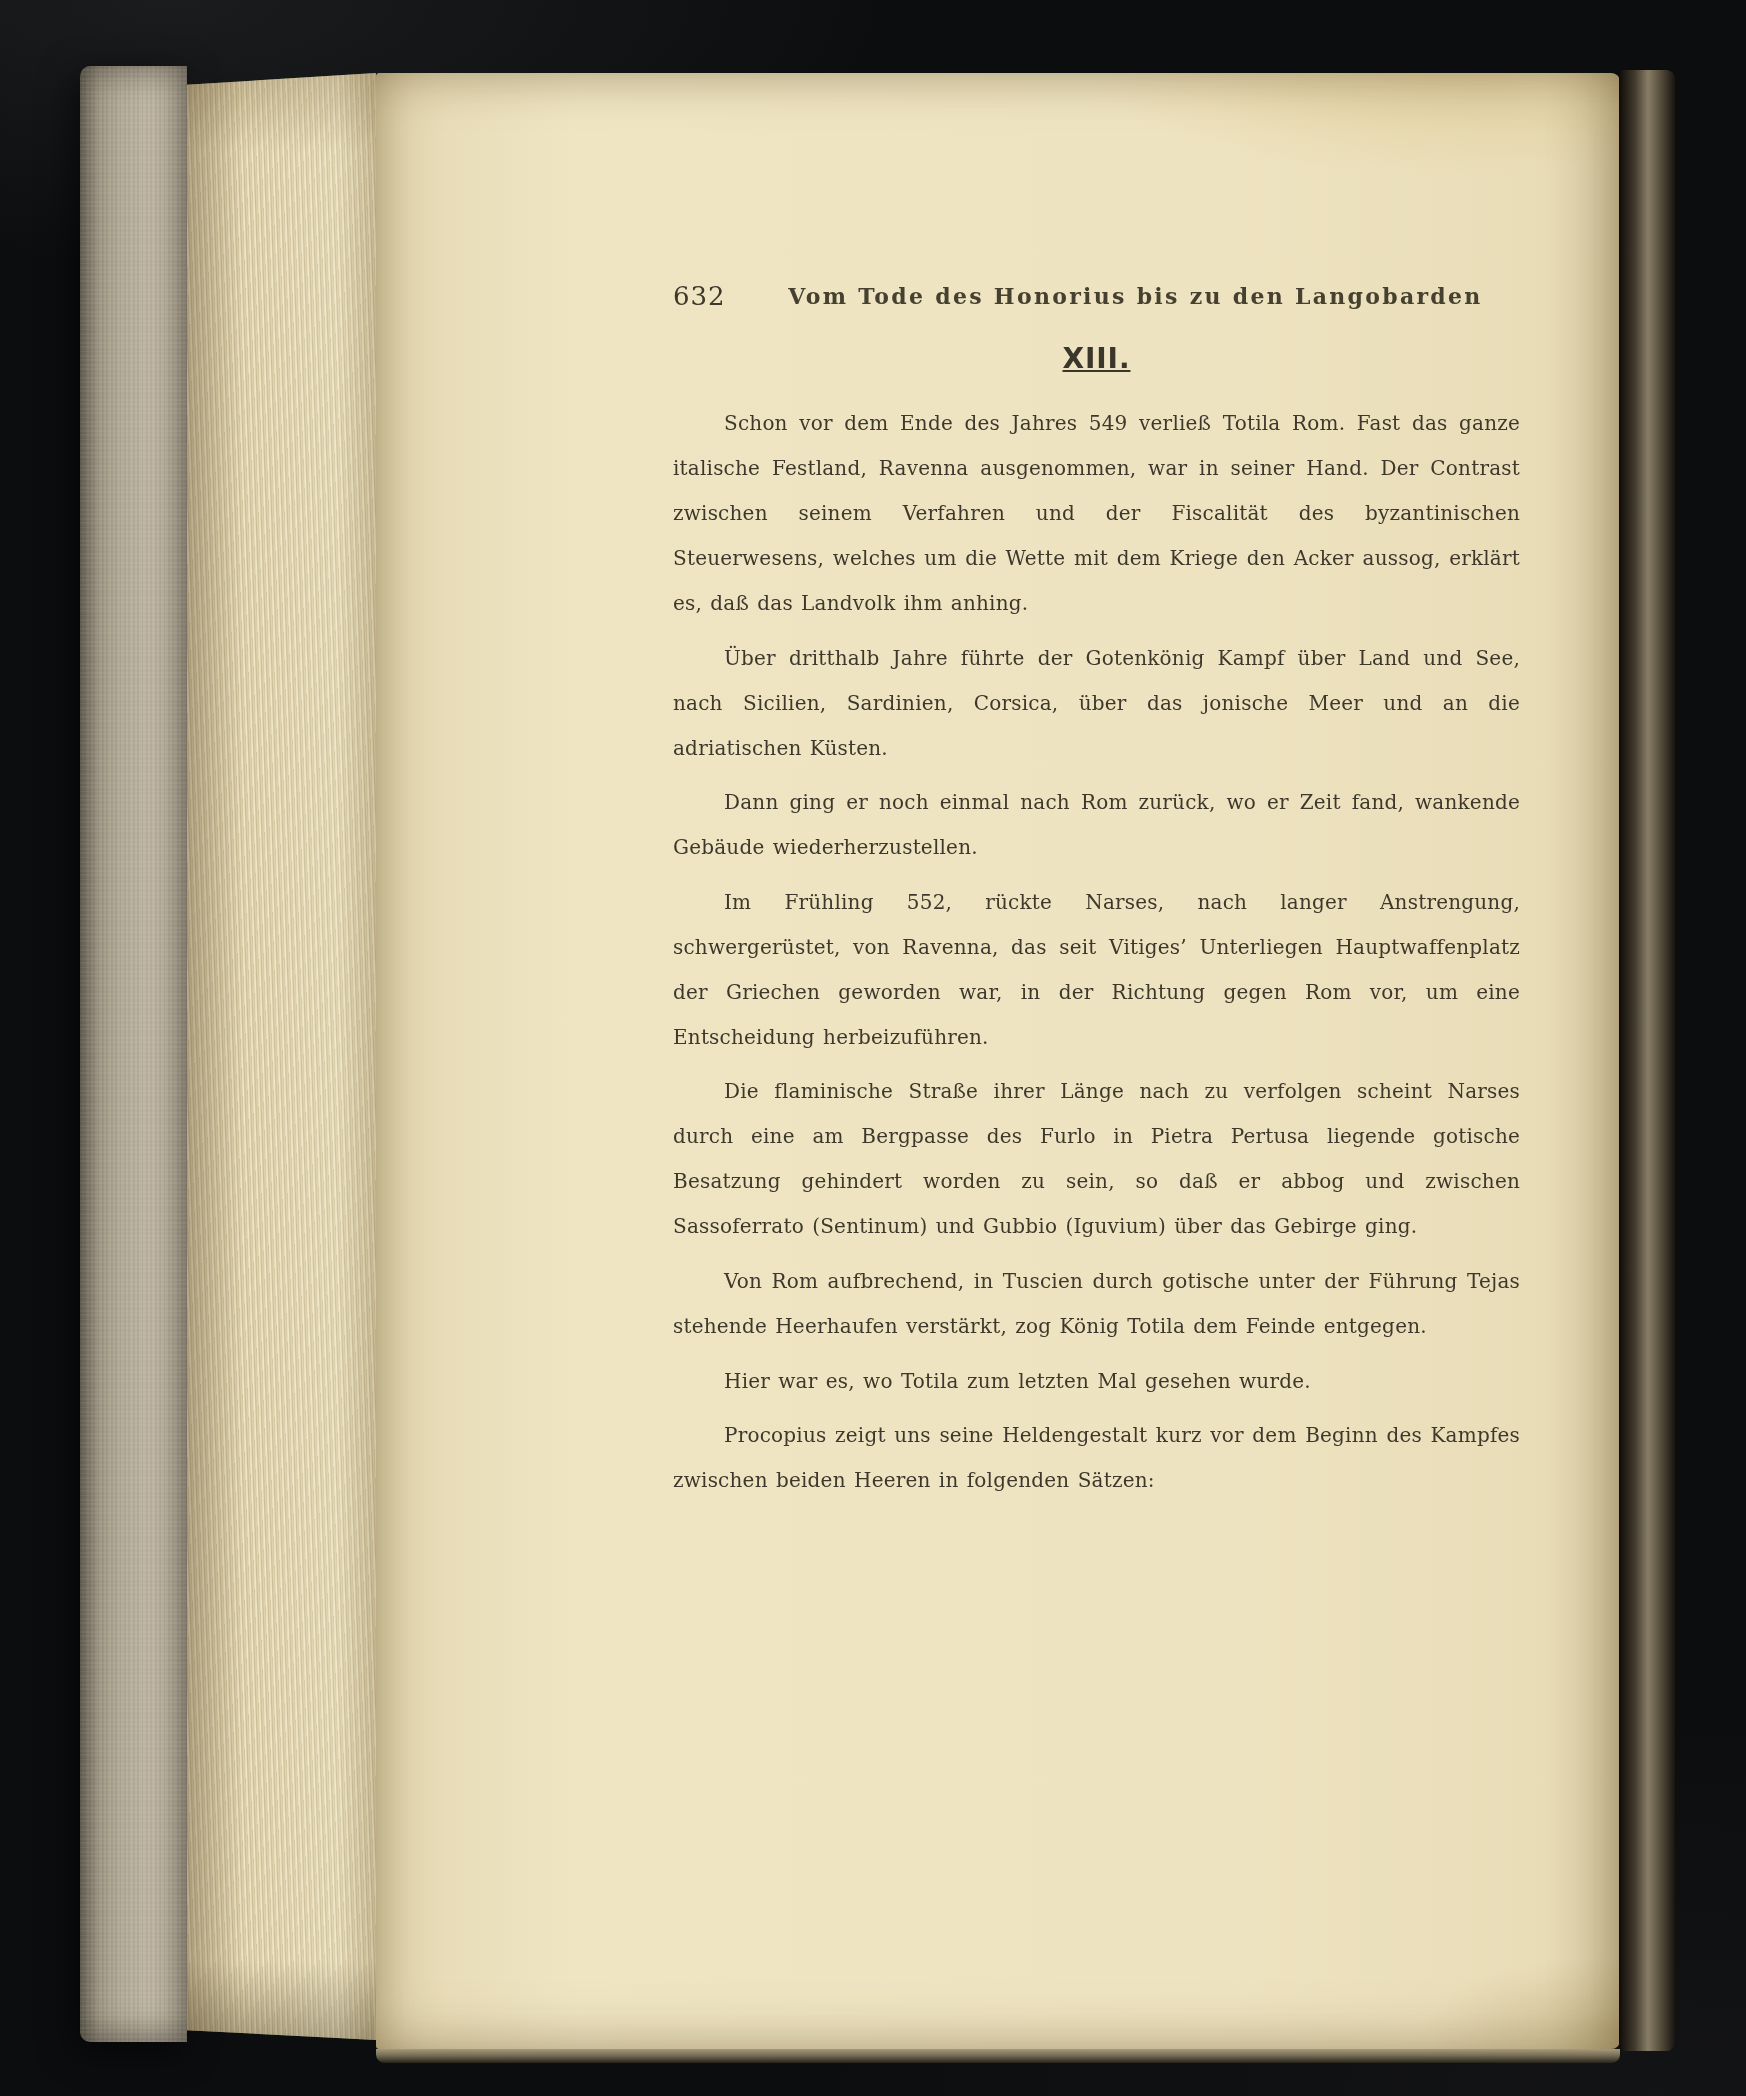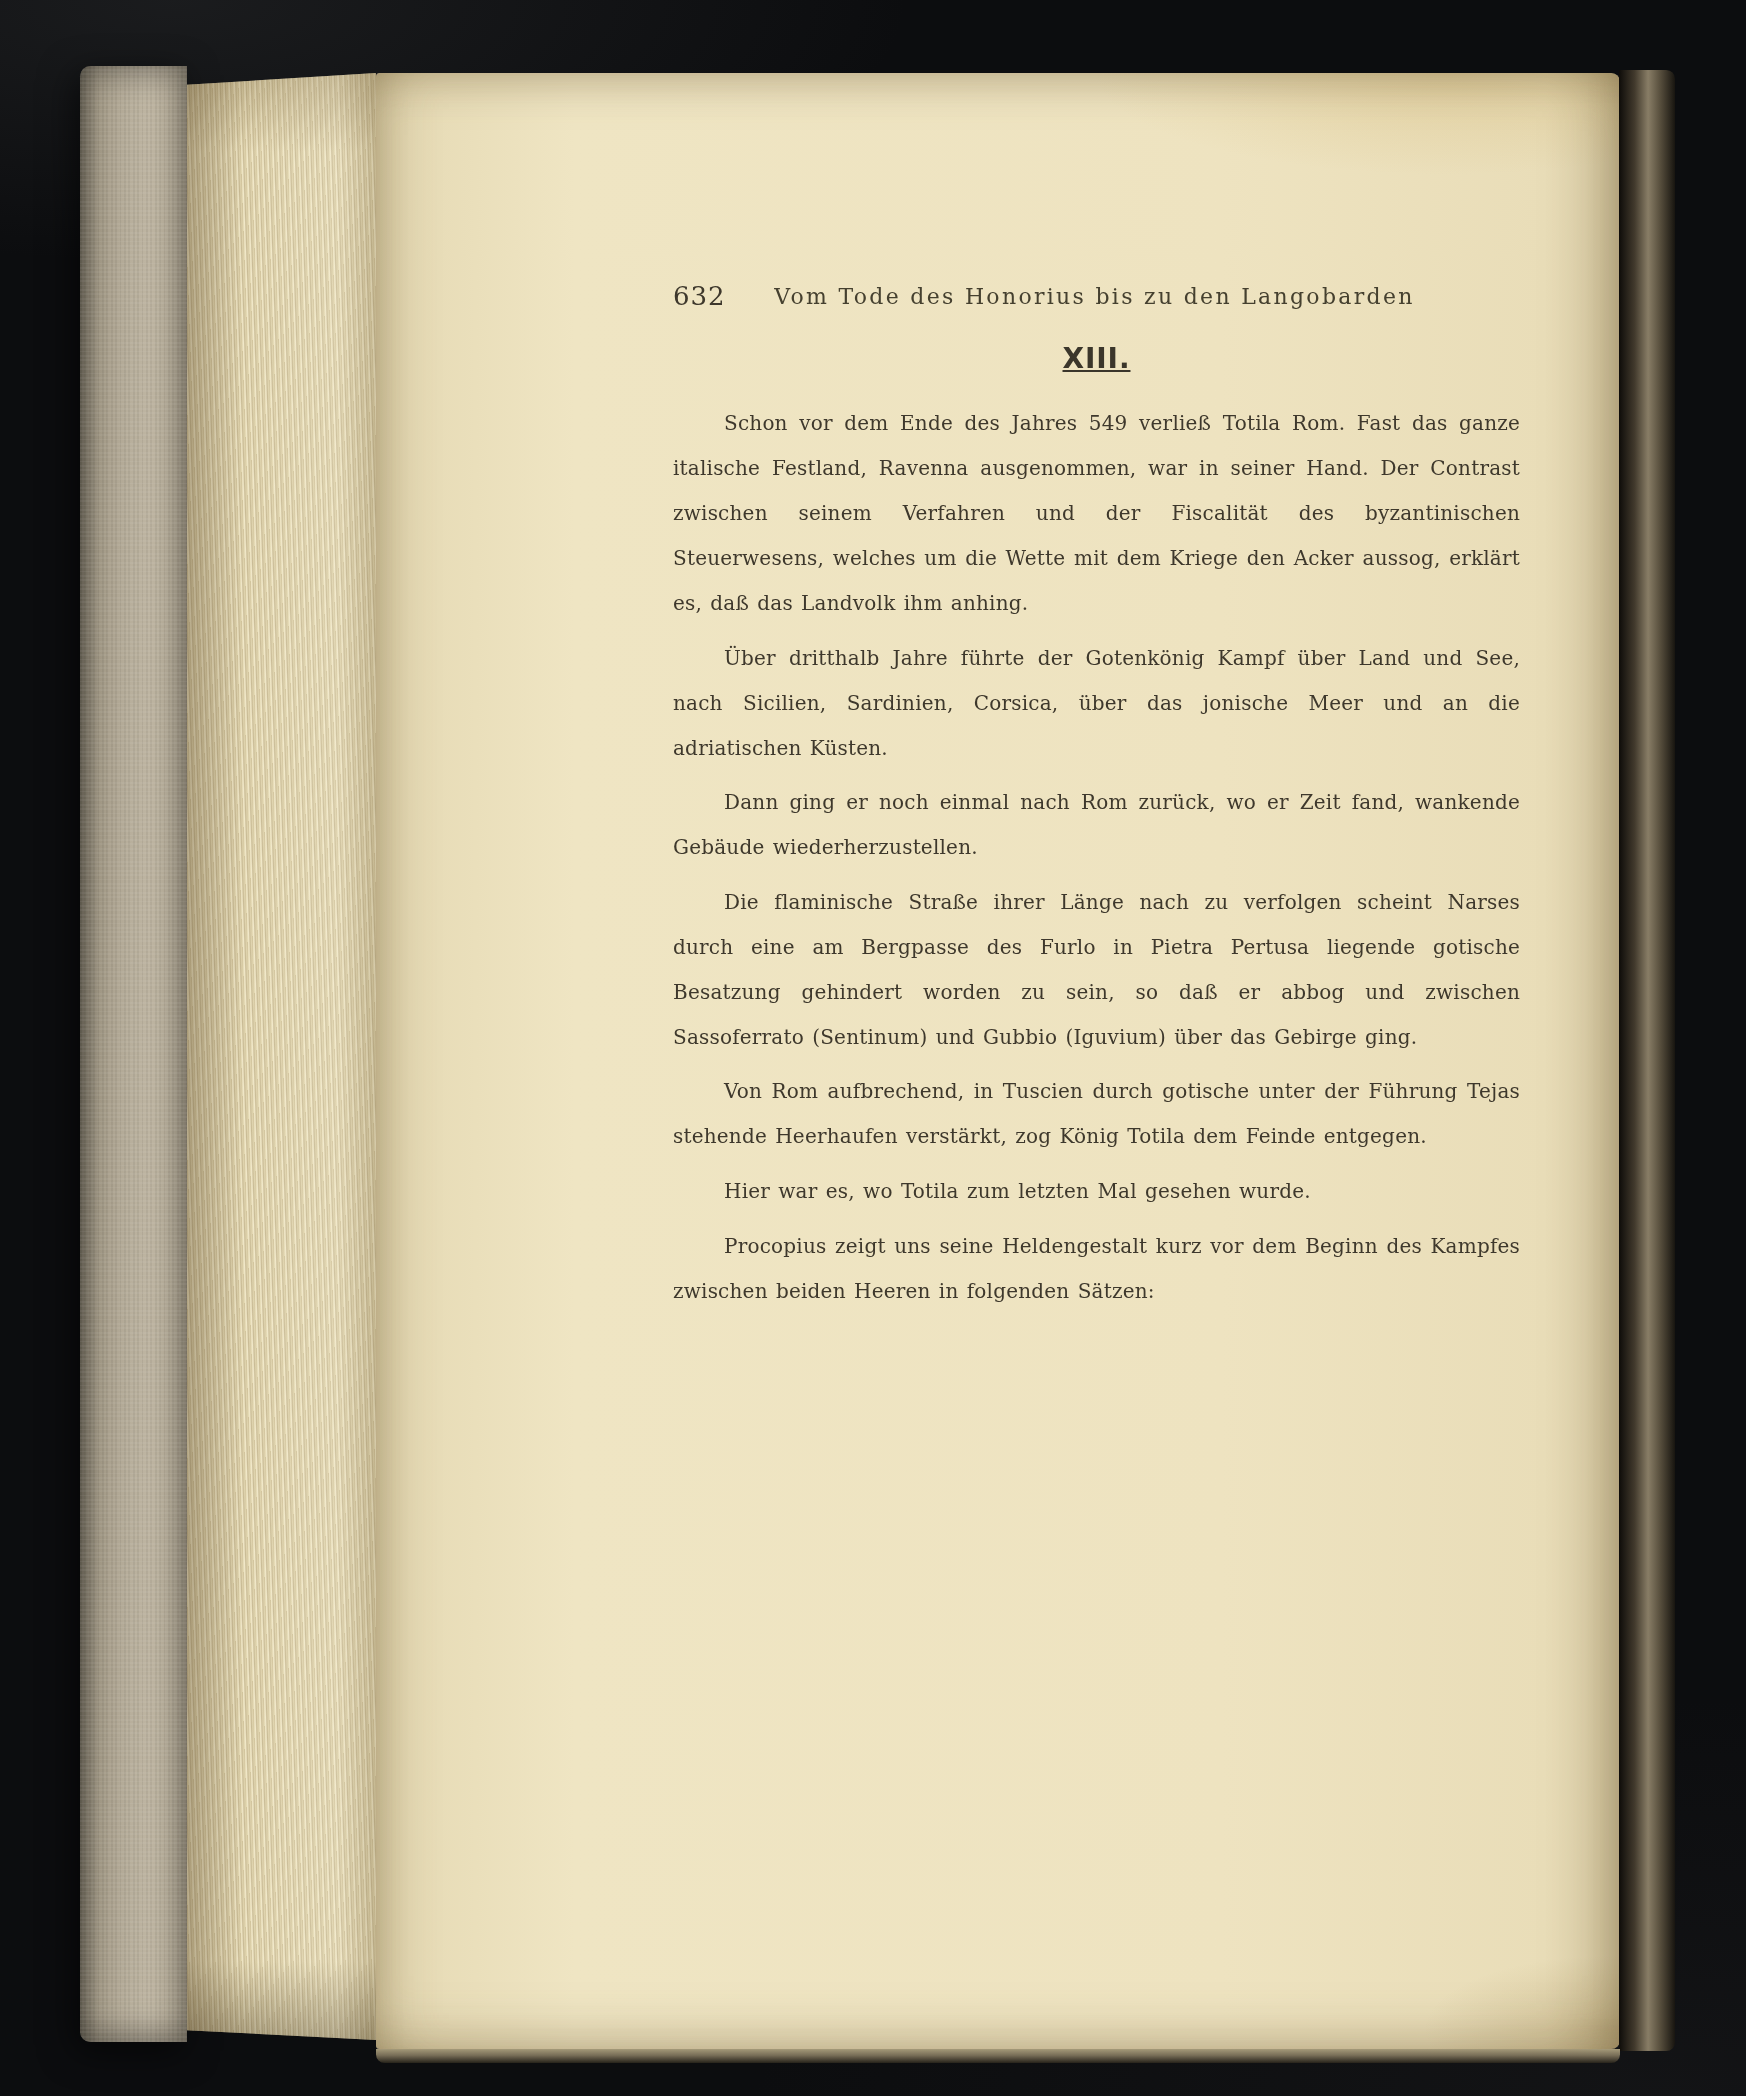--- a/index.html
+++ b/index.html
@@ -97,24 +97,24 @@
   .running-head {
     display: flex;
     align-items: center;
     white-space: nowrap;
   }
   .pagenum {
     font-size: 26px;
     letter-spacing: 0.9px;
   }
   .head-title {
-    margin-left: 49px;
+    margin-left: 63px;
     font-size: 22px;
     letter-spacing: 2.3px;
-    font-weight: 400;
+    font-weight: 700;
     color: #45402f;
   }
   .section-heading {
     font-family: "DejaVu Sans", "Liberation Sans", sans-serif;
     font-weight: 700;
     font-size: 28px;
     letter-spacing: 0.9px;
     text-align: center;
     margin: 31px 0 26px 0;
     color: #3b362b;
@@ -146,20 +146,21 @@
       <div class="running-head">
         <span class="pagenum">632</span>
         <span class="head-title">Vom Tode des Honorius bis zu den Langobarden</span>
       </div>
 
       <div class="section-heading">XIII.</div>
 
       <p class="para">Schon vor dem Ende des Jahres 549 verließ Totila Rom. Fast das ganze italische Festland, Ravenna ausgenommen, war in seiner Hand. Der Contrast zwischen seinem Verfahren und der Fiscalität des byzantinischen Steuerwesens, welches um die Wette mit dem Kriege den Acker aussog, erklärt es, daß das Landvolk ihm anhing.</p>
       <p class="para">Über dritthalb Jahre führte der Gotenkönig Kampf über Land und See, nach Sicilien, Sardinien, Corsica, über das jonische Meer und an die adriatischen Küsten.</p>
       <p class="para">Dann ging er noch einmal nach Rom zurück, wo er Zeit fand, wankende Gebäude wiederherzustellen.</p>
+      <p class="para">Im Frühling 552, rückte Narses, nach langer Anstrengung, schwergerüstet, von Ravenna, das seit Vitiges’ Unterliegen Hauptwaffenplatz der Griechen geworden war, in der Richtung gegen Rom vor, um eine Entscheidung herbeizuführen.</p>
       <p class="para">Die flaminische Straße ihrer Länge nach zu verfolgen scheint Narses durch eine am Bergpasse des Furlo in Pietra Pertusa liegende gotische Besatzung gehindert worden zu sein, so daß er abbog und zwischen Sassoferrato (Sentinum) und Gubbio (Iguvium) über das Gebirge ging.</p>
       <p class="para">Von Rom aufbrechend, in Tuscien durch gotische unter der Führung Tejas stehende Heerhaufen verstärkt, zog König Totila dem Feinde entgegen.</p>
       <p class="para">Hier war es, wo Totila zum letzten Mal gesehen wurde.</p>
       <p class="para">Procopius zeigt uns seine Heldengestalt kurz vor dem Beginn des Kampfes zwischen beiden Heeren in folgenden Sätzen:</p>
 
     </div>
   </div>
 
   <div class="gutter"></div>
   <div class="bottom-edge"></div>

